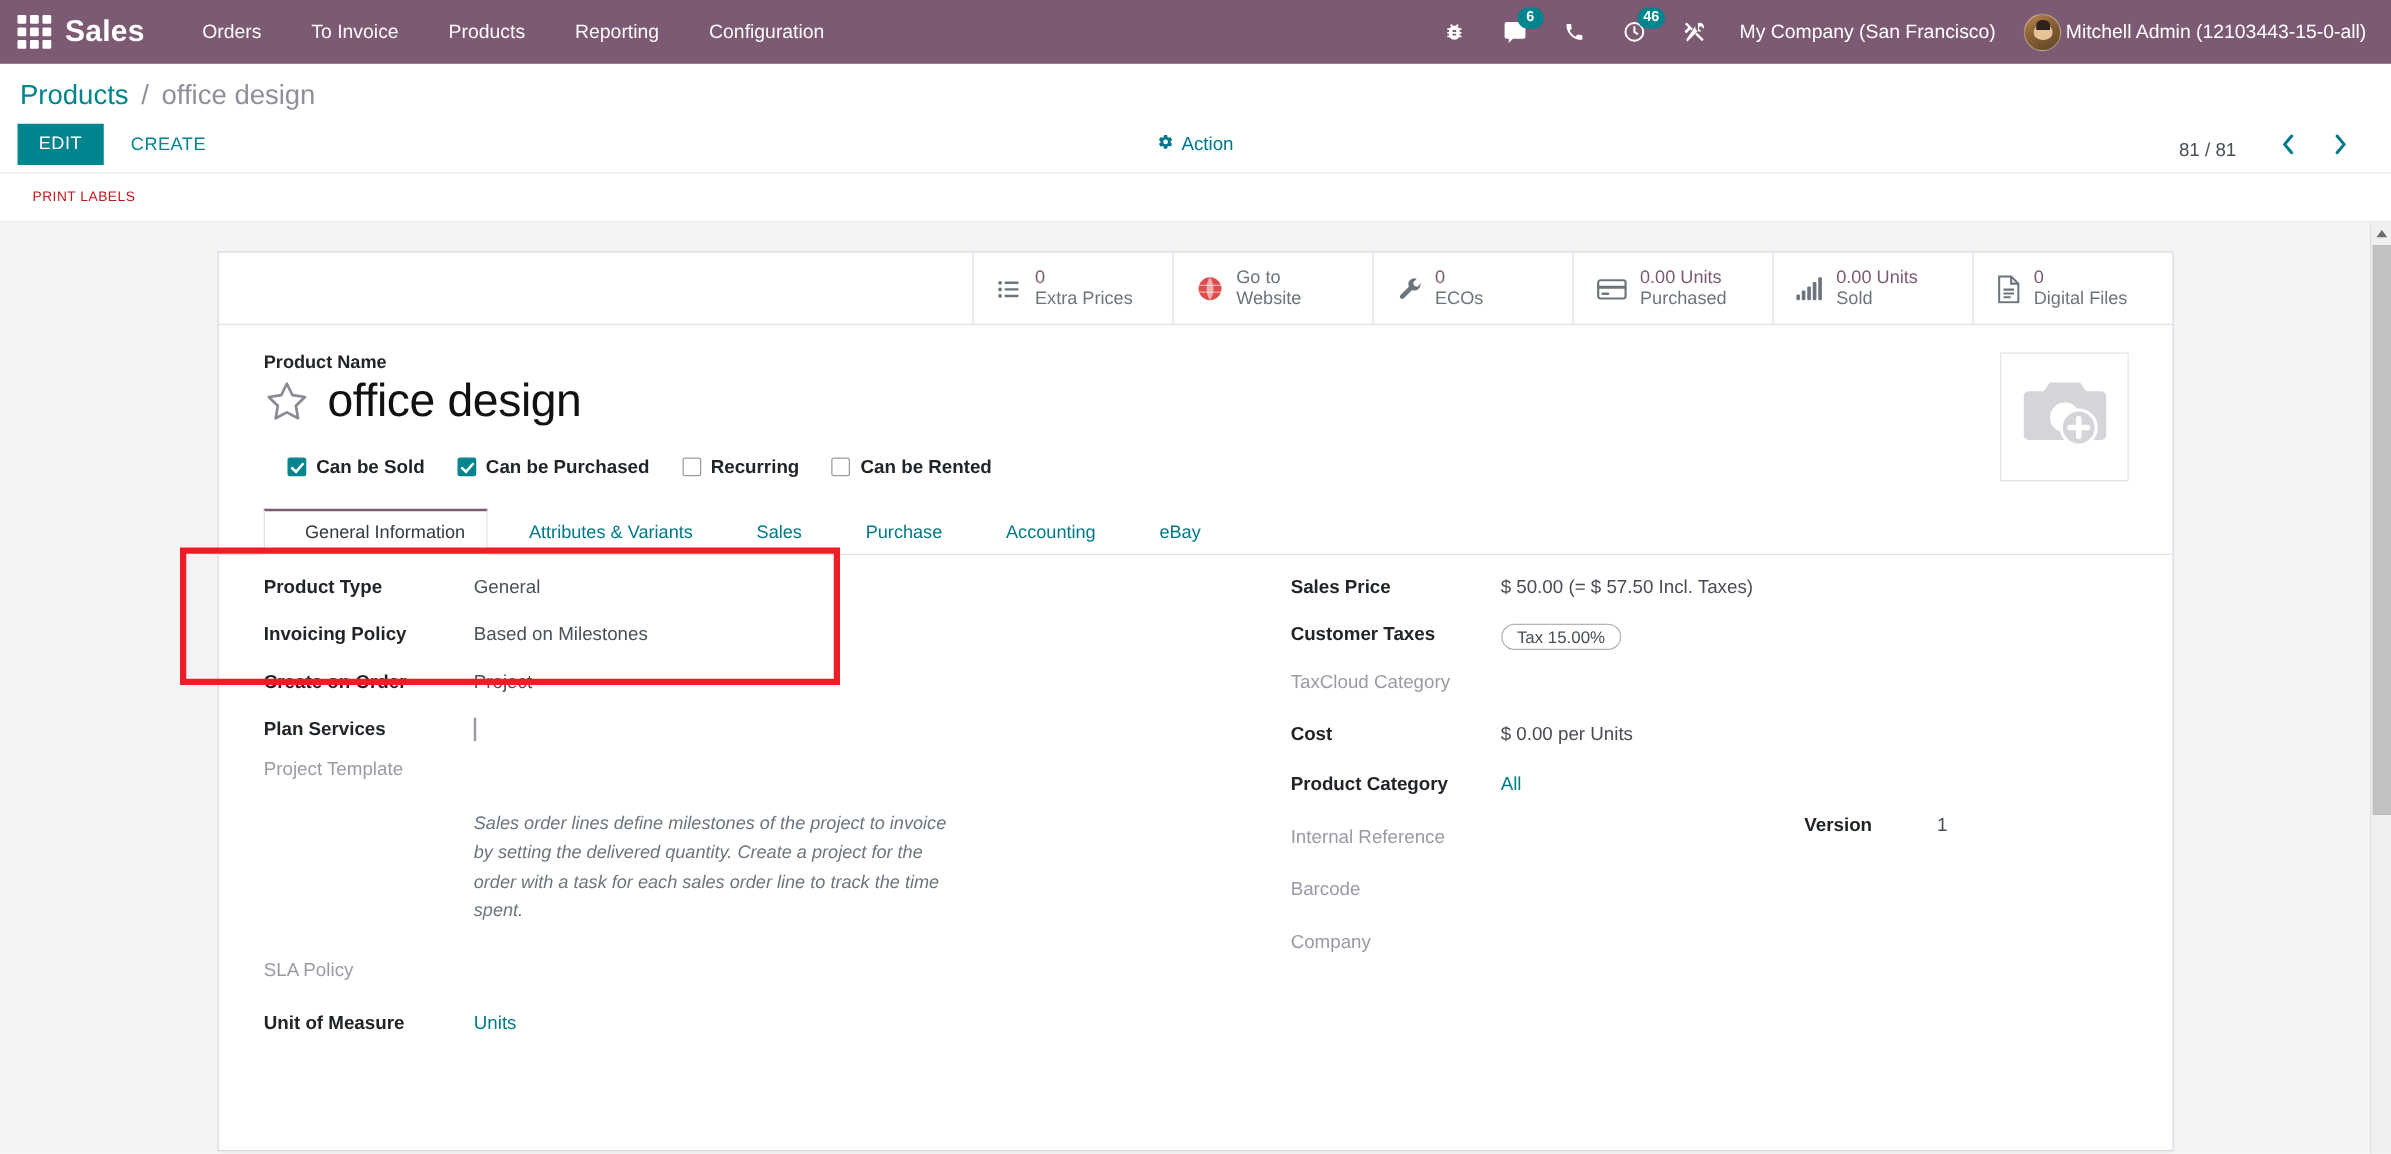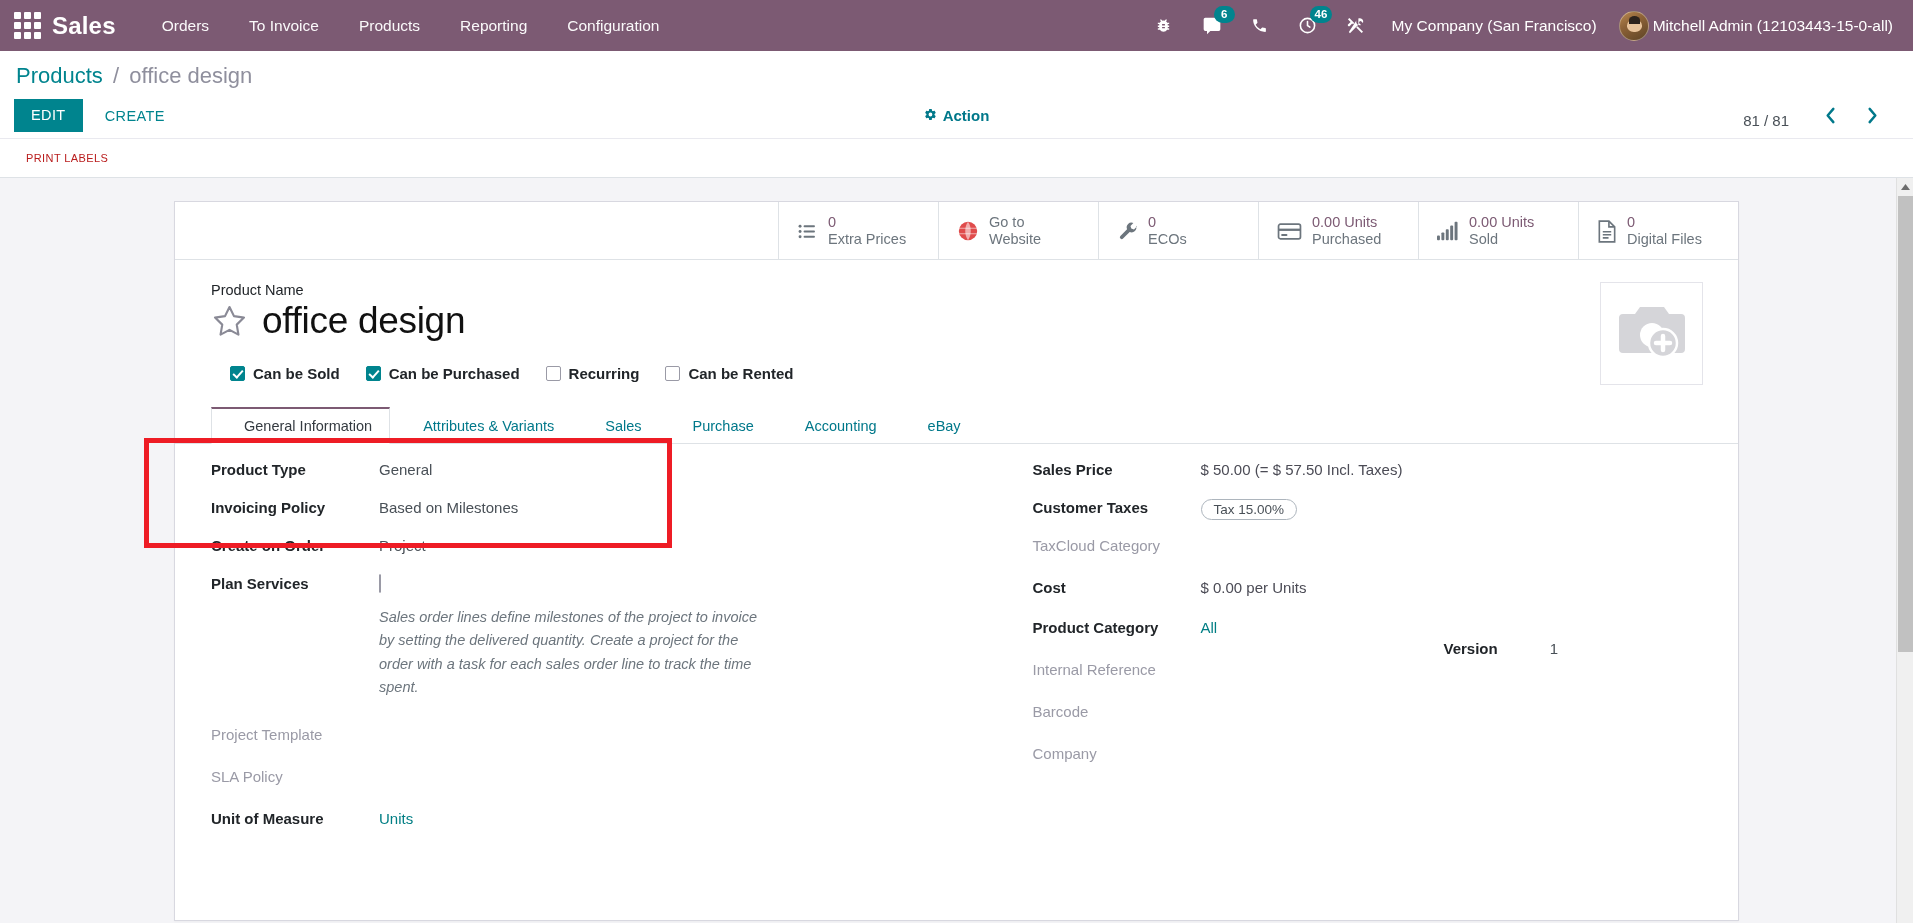--- a/index.html
+++ b/index.html
@@ -163,21 +163,20 @@
     pointer-events: none;
   }
   .btn-action {
     color: #00788a;
     font-size: 15px;
     cursor: pointer;
     pointer-events: auto;
     display: flex;
     align-items: flex-end;
     gap: 6px;
-    font-weight: bold;
   }
   .pager {
     margin-left: auto;
     display: flex;
     align-items: flex-end;
     gap: 16px;
     padding-right: 14px;
   }
   .pager-value { font-size: 15px; color: #495057; margin-right: 12px; }
   .pager-btn {
@@ -242,21 +241,21 @@
     min-width: 160px;
     height: 58px;
   }
   .stat-icon { color: #6c757d; display:flex; align-items:center; flex: 0 0 auto; }
   .stat-text { line-height: 1.18; }
   .stat-value { color: #7c5a73; font-size: 14.5px; }
   .stat-label { color: #6c757d; font-size: 14.5px; }
 
   
   .title-block { padding: 22px 36px 0 36px; position: relative; }
-  .field-label-top { font-size: 14.5px; color: #212529; font-weight: 400; margin-bottom: 2px; }
+  .field-label-top { font-size: 14.5px; color: #212529; font-weight: 700; margin-bottom: 2px; }
   .title-line { display: flex; align-items: center; gap: 14px; }
   .star-icon { cursor: pointer; display:flex; }
   .product-title {
     font-size: 37px;
     font-weight: 400;
     color: #111111;
     line-height: 1.15;
     letter-spacing: -0.3px;
   }
   .checkbox-row {
@@ -359,21 +358,21 @@
     font-size: 13.5px;
     color: #495057;
     cursor: pointer;
   }
   .version-row {
     display: flex;
     align-items: center;
     gap: 0;
     position: absolute;
     right: 180px;
-    top: 196px;
+    top: 208px;
   }
   .version-label { font-size: 15px; font-weight: 700; color: #212529; margin-right: 52px; }
   .version-value { font-size: 15px; color: #495057; }
 
   
   .annotation-box {
     position: absolute;
     border: 5px solid #ee1c25;
     pointer-events: none;
     z-index: 20;
@@ -674,28 +673,28 @@
           <div class="fvalue">Project</div>
         </div>
 
         <div class="frow" style="margin-bottom:10px">
           <div class="flabel">Plan Services</div>
           <div class="fvalue">
             <span class="cbx"></span>
           </div>
         </div>
 
+        <div class="frow" style="margin-bottom:20px">
+          <div class="flabel muted">Project Template</div>
+          <div class="fvalue empty"></div>
+        </div>
+
         <div class="frow" style="margin-bottom:26px">
           <div class="flabel"></div>
           <div class="help-text">Sales order lines define milestones of the project to invoice by setting the delivered quantity. Create a project for the order with a task for each sales order line to track the time spent.</div>
-        </div>
-
-        <div class="frow" style="margin-bottom:20px">
-          <div class="flabel muted">Project Template</div>
-          <div class="fvalue empty"></div>
         </div>
 
         <div class="frow" style="margin-bottom:20px">
           <div class="flabel muted">SLA Policy</div>
           <div class="fvalue empty"></div>
         </div>
 
         <div class="frow">
           <div class="flabel">Unit of Measure</div>
           <div class="fvalue link">Units</div>

